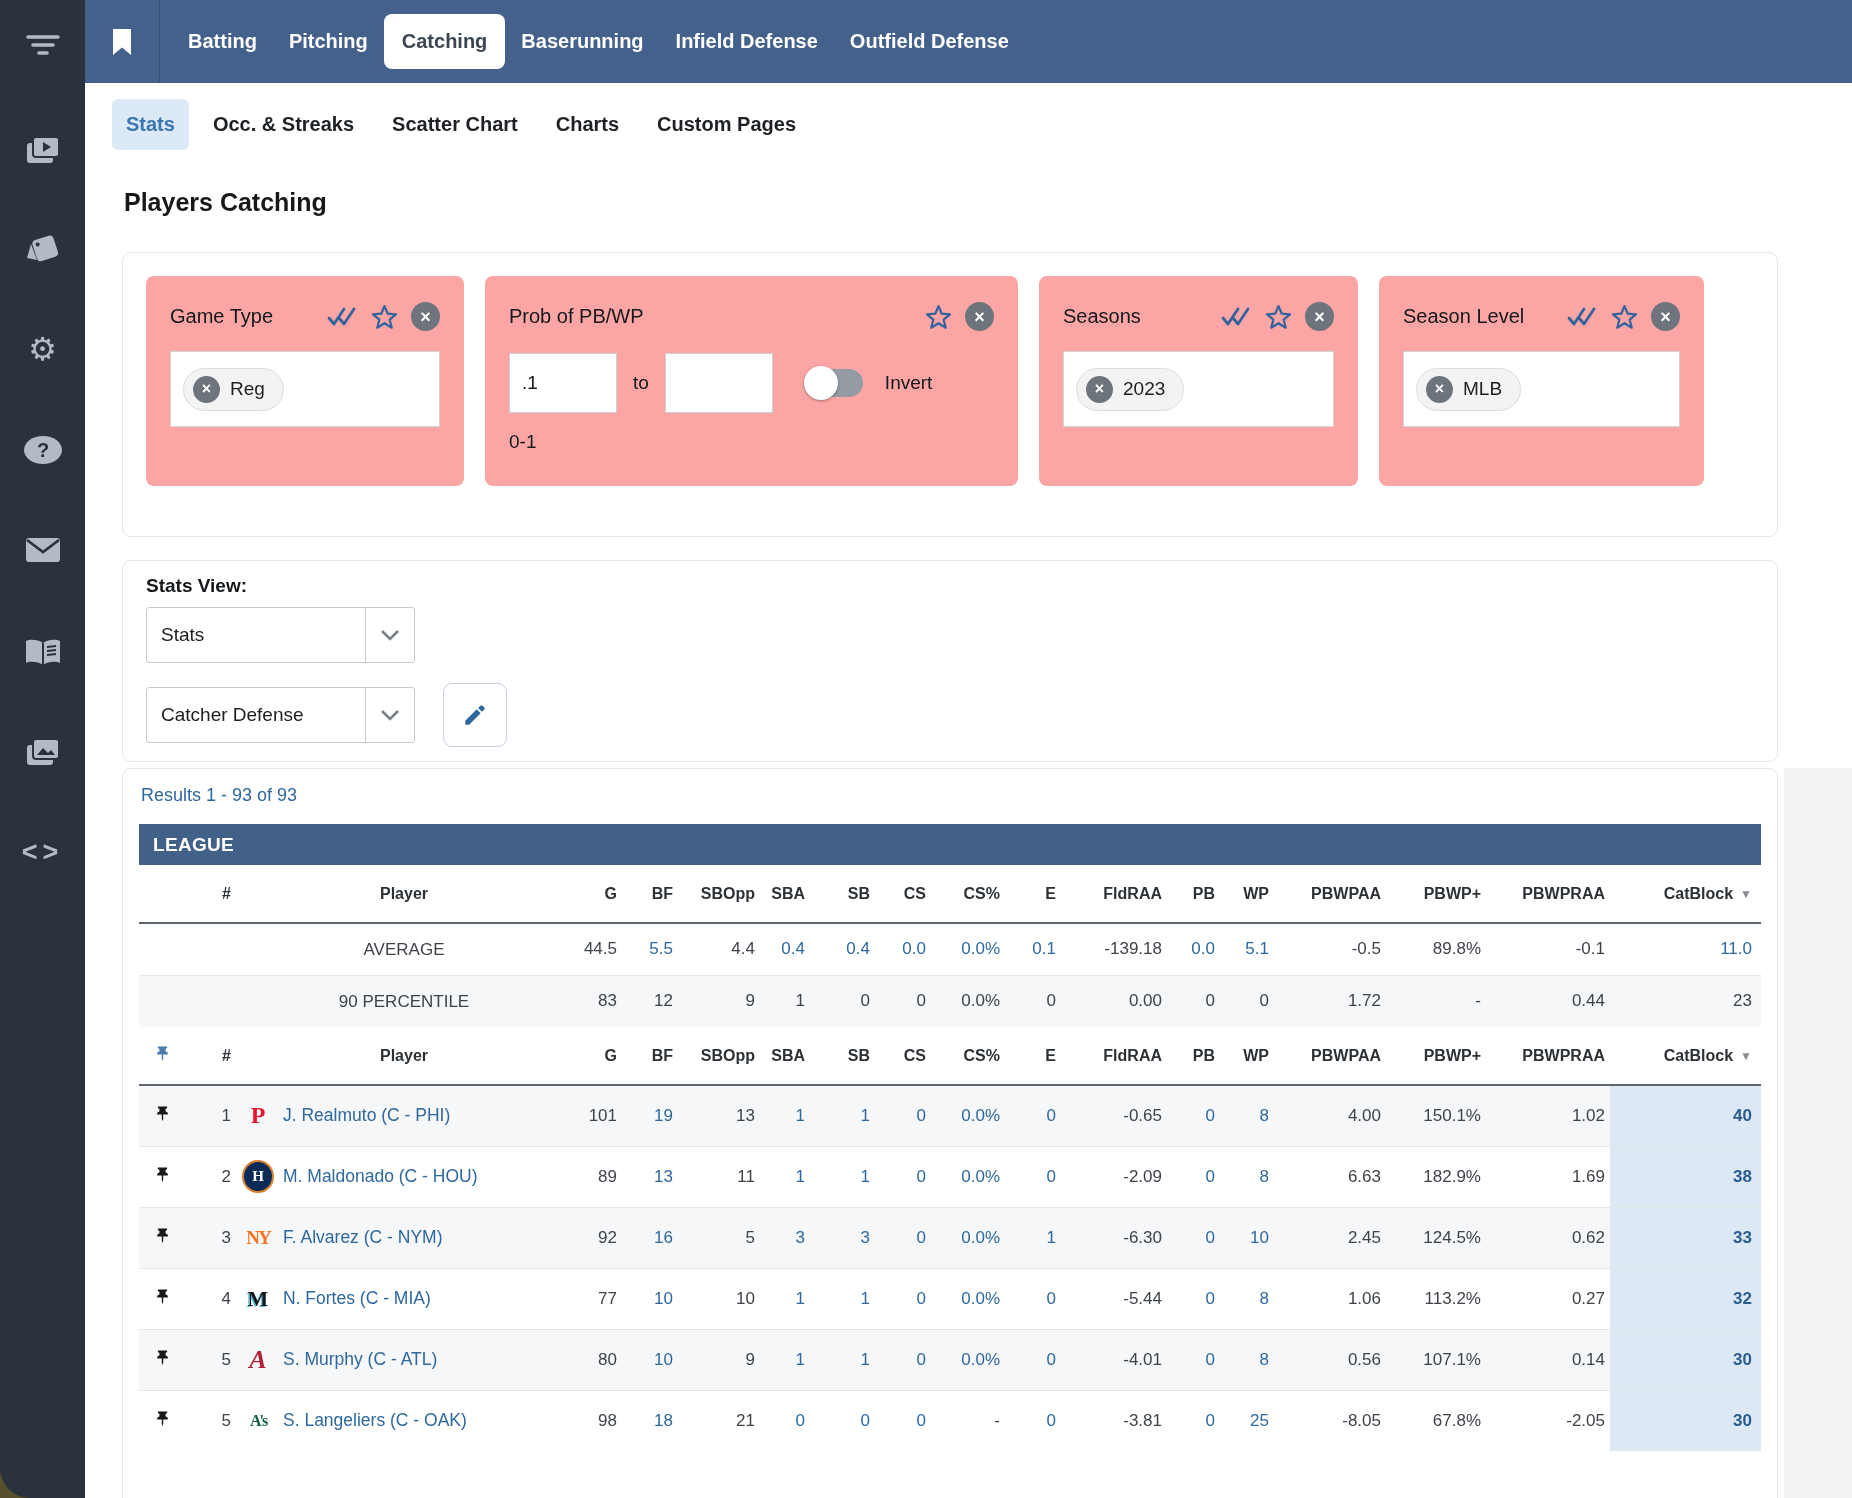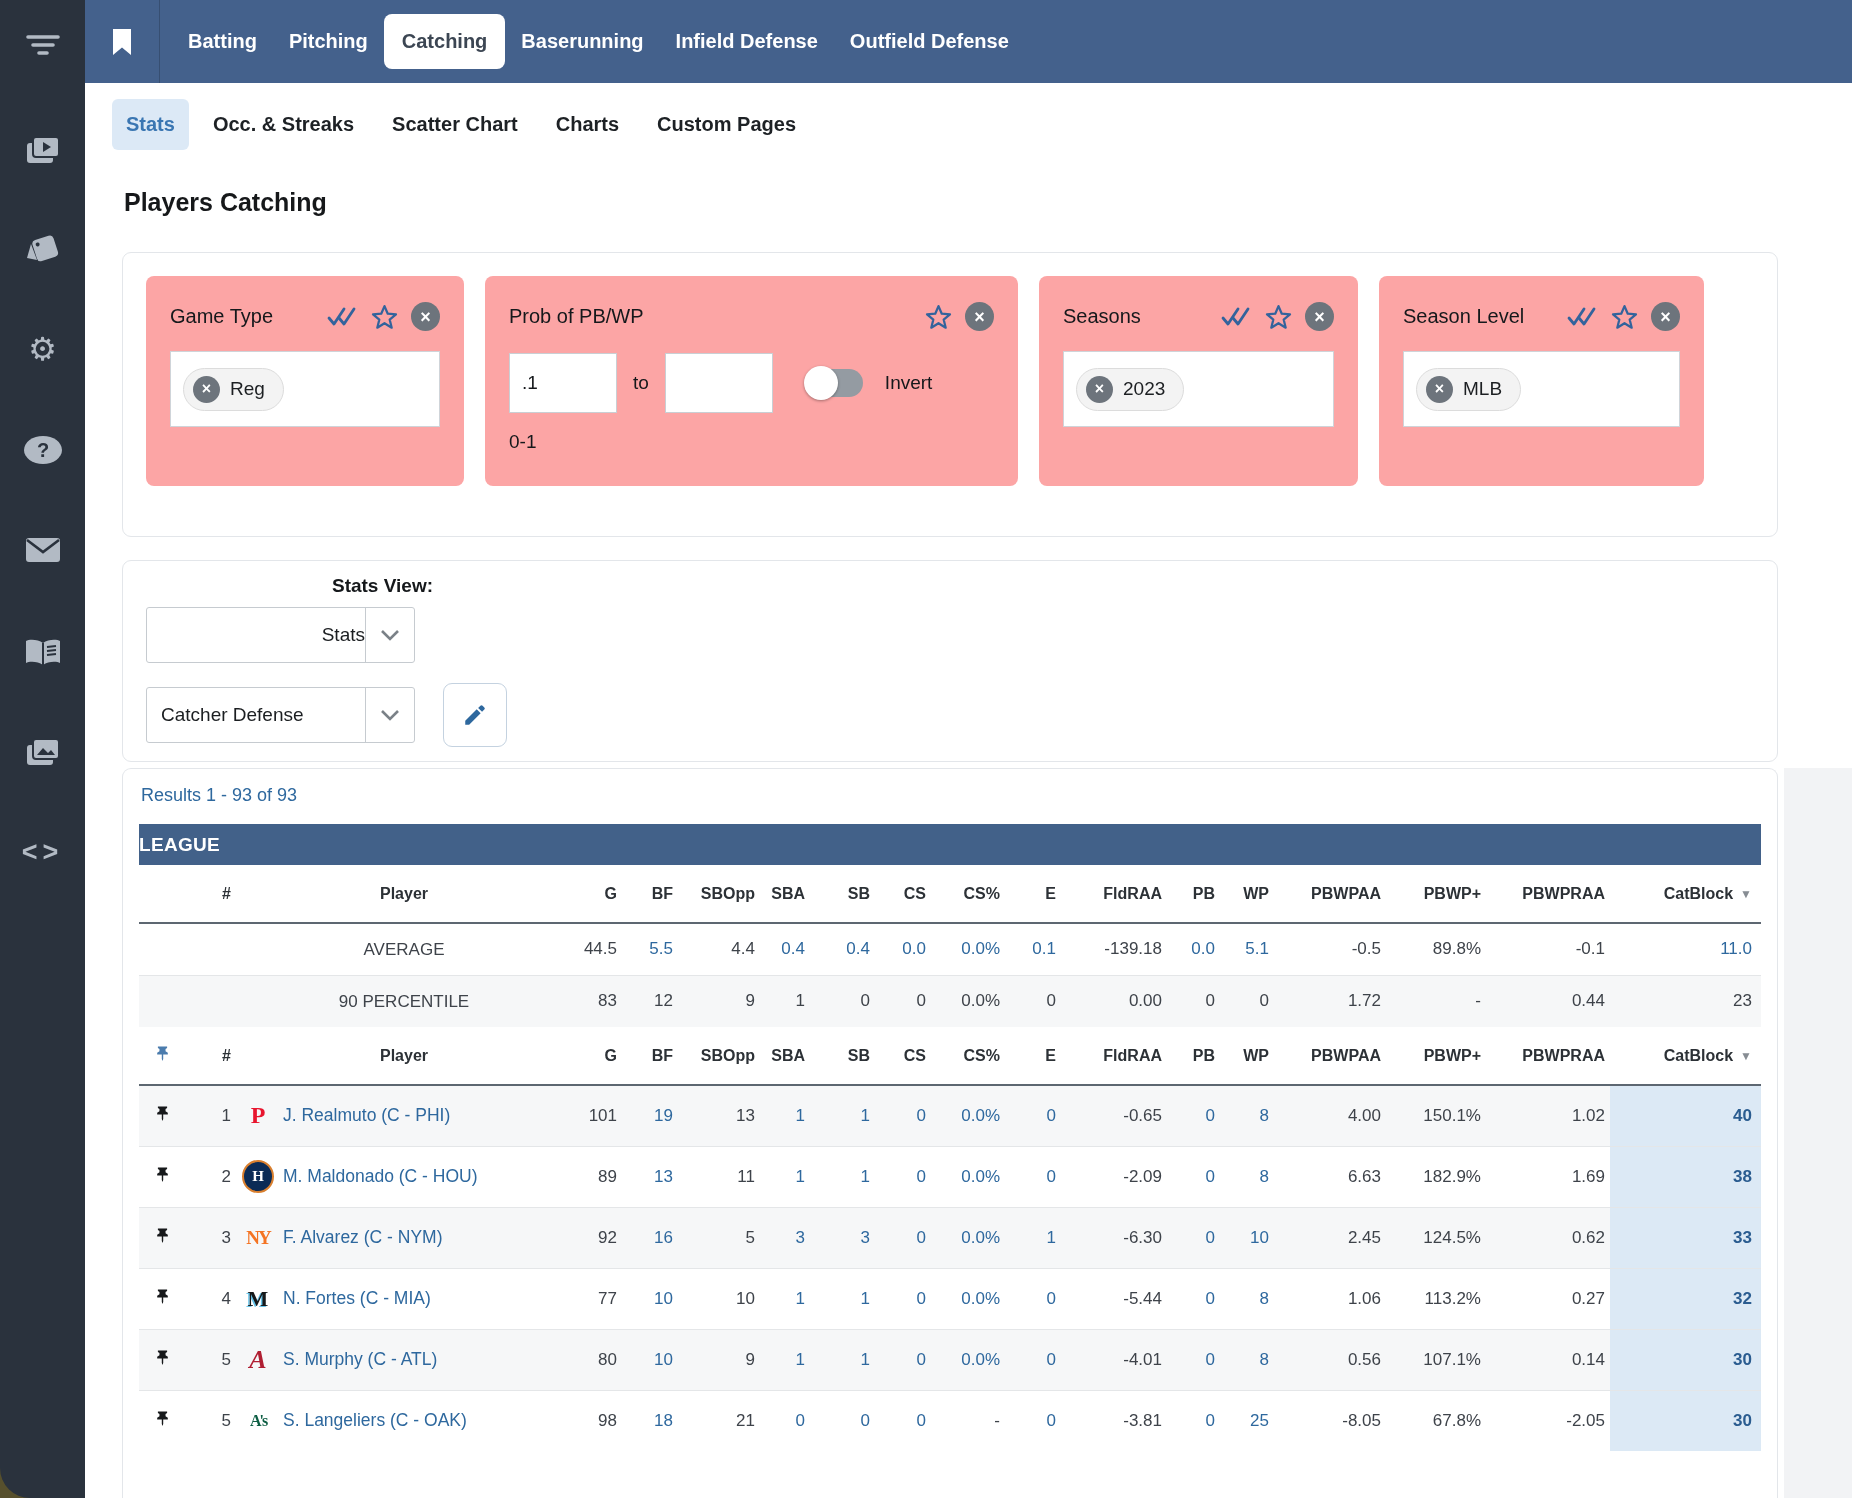--- a/index.html
+++ b/index.html
@@ -57,33 +57,33 @@
   .range-input{width:108px;height:60px;box-sizing:border-box;border:1px solid #c9cfd4;background:#fff;
     font-size:19px;color:#15181b;padding:0 12px;font-family:inherit;}
   .to-label{font-size:19px;color:#15181b;margin:0 16px;}
   .toggle{width:58px;height:28px;border-radius:15px;background:#949ba2;position:relative;margin-left:32px;flex:none;cursor:pointer;}
   .toggle-knob{position:absolute;left:-1px;top:-3px;width:34px;height:34px;border-radius:50%;background:#ffffff;
     box-shadow:0 1px 3px rgba(0,0,0,0.35);}
   .invert-label{font-size:19px;color:#15181b;margin-left:22px;}
   .range-hint{margin-top:18px;font-size:19px;color:#15181b;}
   
   .controls-inner{padding:14px 0 0 23px;}
-  .ctl-grid{display:grid;grid-template-columns:287px auto;grid-column-gap:0;text-align:right;}
+  .ctl-grid{display:grid;grid-template-columns:287px auto;grid-column-gap:0;}
   .ctl-label{font-size:19px;font-weight:700;color:#15181b;margin-bottom:10px;}
   .select{width:269px;height:56px;box-sizing:border-box;border:1px solid #c6cbd0;border-radius:3px;background:#fff;
     display:flex;align-items:center;cursor:pointer;}
   .select .sel-text{flex:1;font-size:19px;color:#1b1e21;padding-left:14px;}
   .sel-chev{width:48px;height:100%;border-left:1px solid #c6cbd0;display:flex;align-items:center;justify-content:center;}
   .ctl-row2{margin-top:20px;display:flex;align-items:center;gap:28px;}
   .edit-btn{width:62px;height:62px;border:1px solid #c4d2e0;border-radius:9px;background:#fff;
     display:flex;align-items:center;justify-content:center;cursor:pointer;}
   
   .results-summary{padding:16px 0 0 18px;font-size:18px;color:#2e689e;}
   .section-bar{margin:18px 0 0 16px;width:1622px;height:41px;background:#426189;color:#ffffff;
-    display:flex;align-items:center;font-size:19px;font-weight:700;letter-spacing:0.3px;box-sizing:border-box;}
+    display:flex;align-items:center;font-size:19px;font-weight:700;letter-spacing:0.3px;box-sizing:border-box;padding-left:14px;}
   table.stats{table-layout:fixed;width:1622px;margin-left:16px;border-collapse:collapse;}
   tr.hdr{height:58px;}
   tr.hdr td{font-size:16px;font-weight:700;color:#2c3136;border-bottom:2px solid #5d6771;vertical-align:middle;}
   td{padding:0;}
   td.num{text-align:right;padding-right:5px;font-size:17px;}
   td.rankcell{text-align:right;padding-right:6px;font-size:17px;color:#3e434a;}
   td.playercell{text-align:center;padding-left:5px;font-size:17.5px;}
   tr.lrow{height:52px;}
   tr.prow{height:61px;}
   tr.gray{background:#f6f7f8;}

